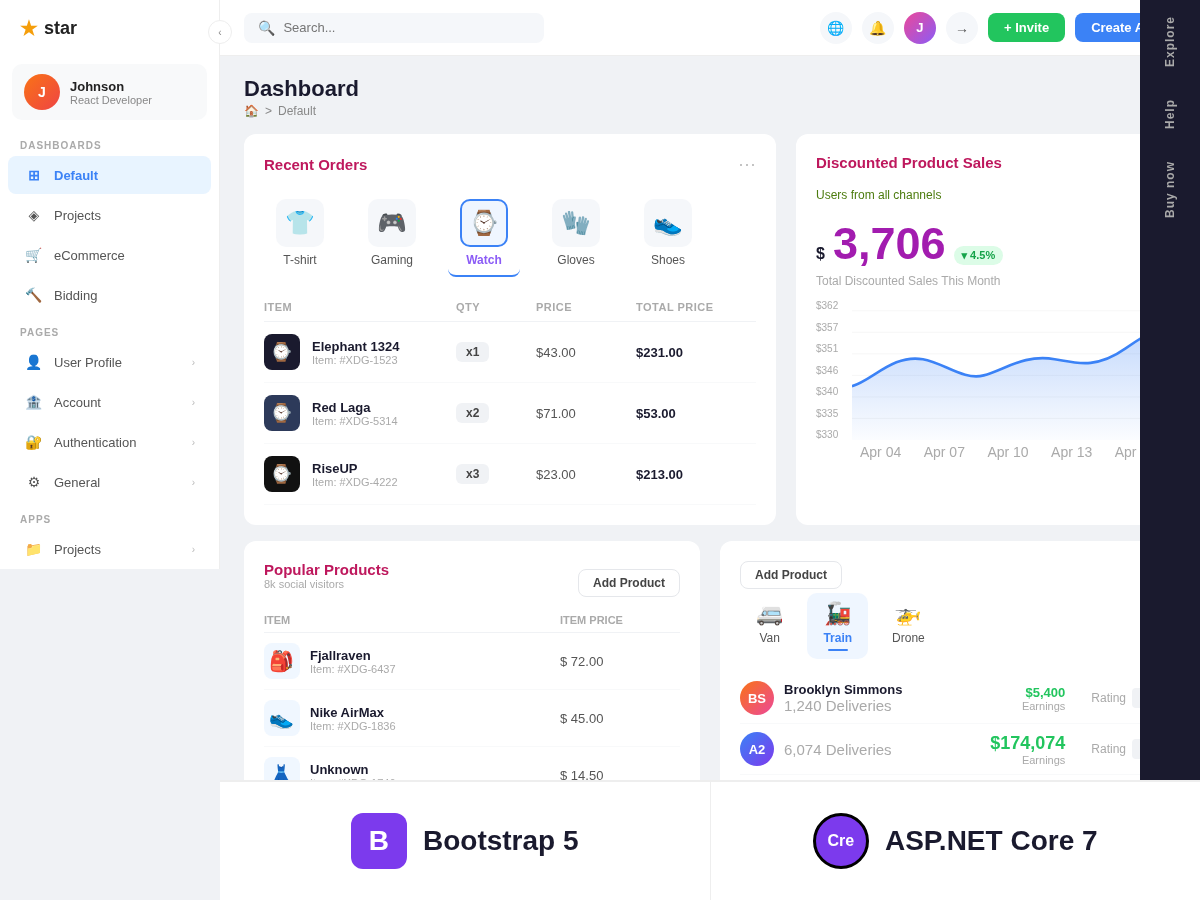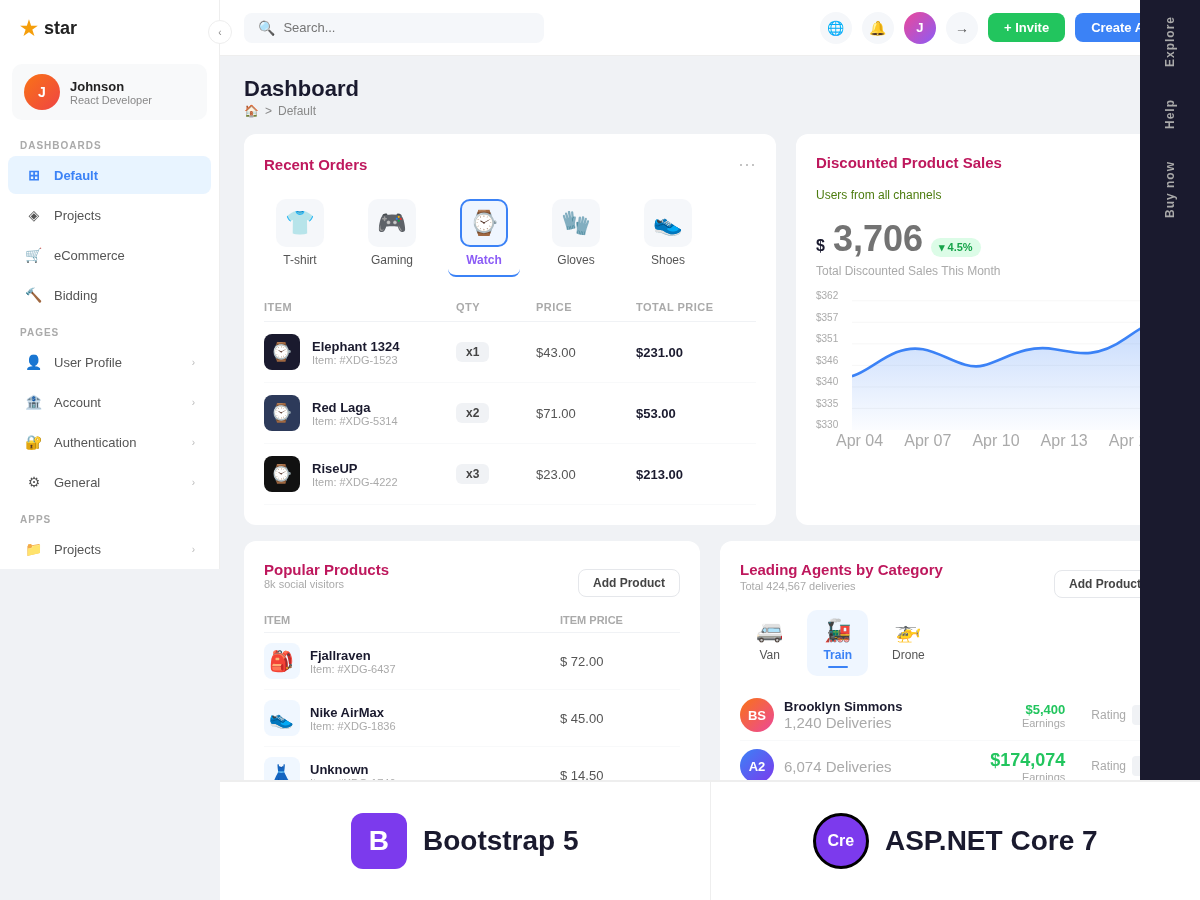--- a/index.html
+++ b/index.html
@@ -63,27 +63,27 @@
     .item-id { font-size: 11px; color: #aaa; }
     .qty-badge { background: #f0f2f5; border-radius: 6px; padding: 3px 10px; font-size: 12px; font-weight: 600; color: #444; display: inline-block; }
     .price-val { font-size: 13px; color: #555; }
     .total-val { font-size: 13px; font-weight: 600; color: #1a1a2e; }
 
     
     .sales-card { background: #fff; border-radius: 12px; padding: 20px; }
     .sales-subtitle { font-size: 12px; color: #4d7c0f; margin-top: 17px; }
     .sales-amount { margin: 12px 0 4px; display: flex; align-items: baseline; gap: 8px; }
     .sales-dollar { font-size: 16px; color: #1a1a2e; font-weight: 600; vertical-align: super; }
-    .sales-number { font-size: 36px; font-weight: 700; color: #737373; text-align: right; }
+    .sales-number { font-size: 45px; font-weight: 700; color: #a21caf; text-align: right; }
     .sales-badge { background: #dcfce7; color: #16a34a; font-size: 11px; font-weight: 700; padding: 3px 8px; border-radius: 20px; display: flex; align-items: center; gap: 3px; }
     .sales-label { font-size: 12px; color: #aaa; margin-bottom: 12px; }
     .chart-area { height: 160px; position: relative; overflow: hidden; }
     .chart-labels { position: absolute; left: 0; top: 0; bottom: 20px; display: flex; flex-direction: column; justify-content: space-between; font-size: 10px; color: #aaa; width: 36px; }
     .chart-svg-wrap { position: absolute; left: 36px; right: 0; top: 0; bottom: 20px; }
-    .chart-x-labels { position: absolute; left: 20px; right: 0; bottom: 0; display: flex; justify-content: space-between; font-size: 16px; color: #aaa; }
+    .chart-x-labels { position: absolute; left: 44px; right: 0; bottom: 0; display: flex; justify-content: space-between; font-size: 14px; color: #aaa; }
 
     
     .bottom-grid { display: grid; grid-template-columns: 1fr 1fr; gap: 20px; }
 
     
     .pop-header { display: flex; align-items: center; justify-content: space-between; margin-bottom: 4px; }
     .pop-subtitle { font-size: 11px; color: #aaa; margin-bottom: 14px; }
     .btn-add { border: 1px solid #e5e7eb; background: white; border-radius: 8px; padding: 6px 14px; font-size: 12px; font-weight: 600; color: #444; cursor: pointer; }
     .pop-table-header { display: grid; grid-template-columns: 1fr 120px; font-size: 11px; font-weight: 600; color: #aaa; text-transform: uppercase; padding: 6px 0; border-bottom: 1px solid #f0f2f5; }
     .pop-row { display: grid; grid-template-columns: 1fr 120px; padding: 10px 0; border-bottom: 1px solid #f8f9fa; align-items: center; }
@@ -389,24 +389,20 @@
               <div class="item-name">Unknown</div>
               <div class="item-id">Item: #XDG-1746</div>
             </div>
           </div>
           <div class="price-val">$ 14.50</div>
         </div>
       </div>
 
       <div class="card">
         <div class="pop-header">
-          <div>
-            <div class="card-title">Leading Agents by Category</div>
-            <div class="agents-subtitle">Total 424,567 deliveries</div>
-          </div>
           <button class="btn-add">Add Product</button>
         </div>
         <div class="agents-tabs">
           <div class="agent-tab">
             <span class="agent-tab-icon">🚐</span>
             <span class="agent-tab-label">Van</span>
 
           </div>
           <div class="agent-tab active">
             <span class="agent-tab-icon">🚂</span>

